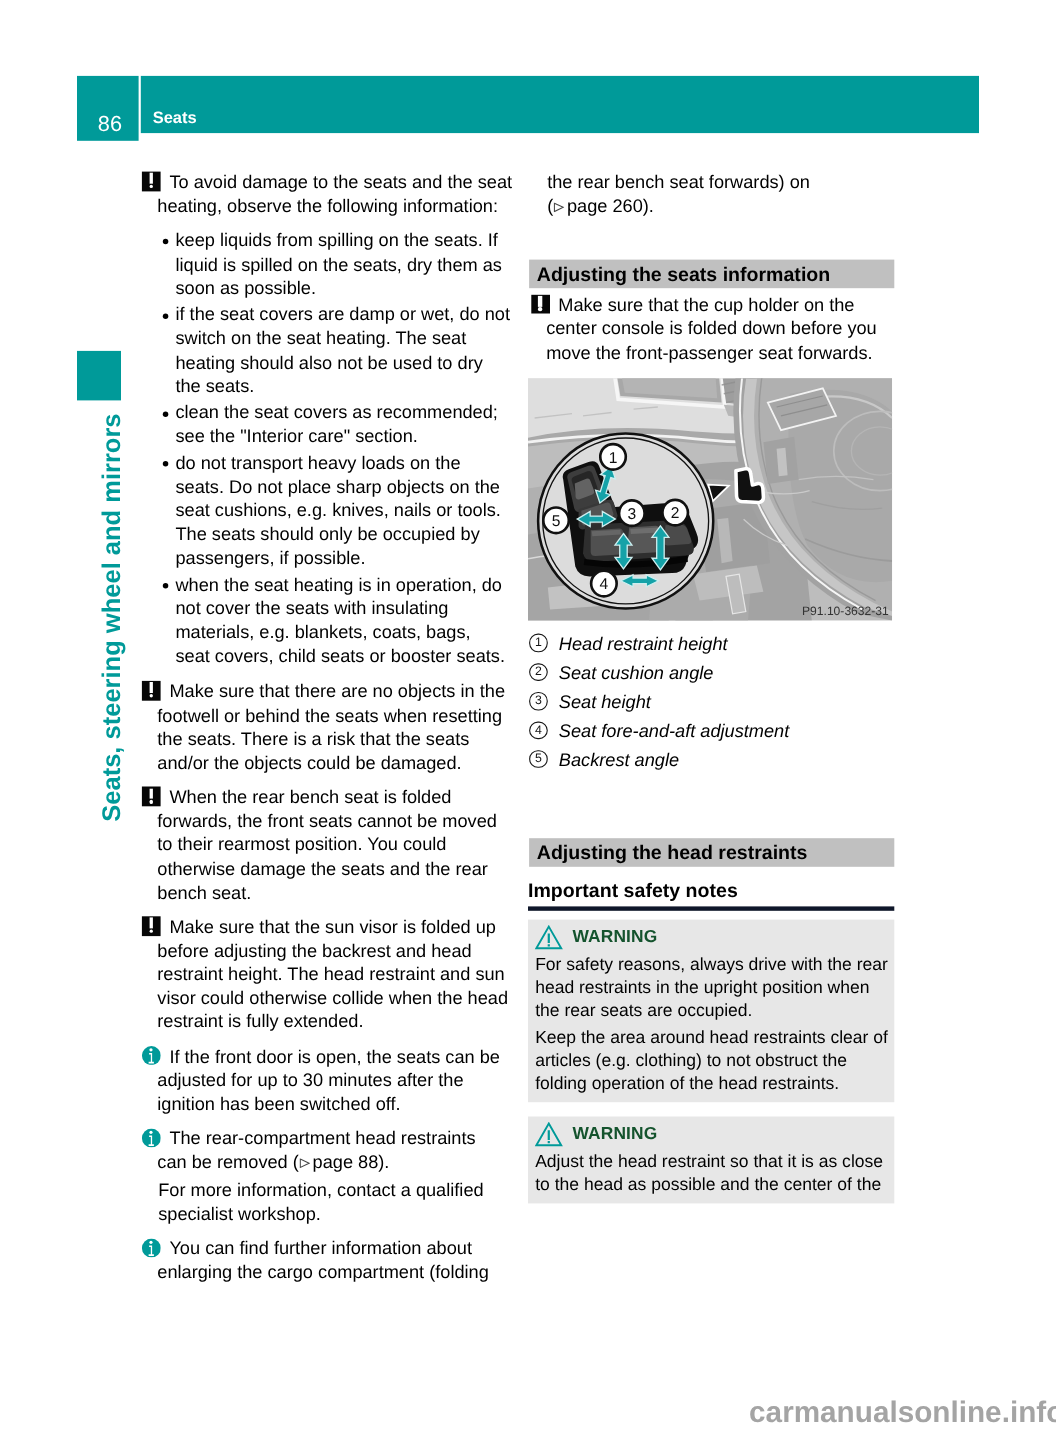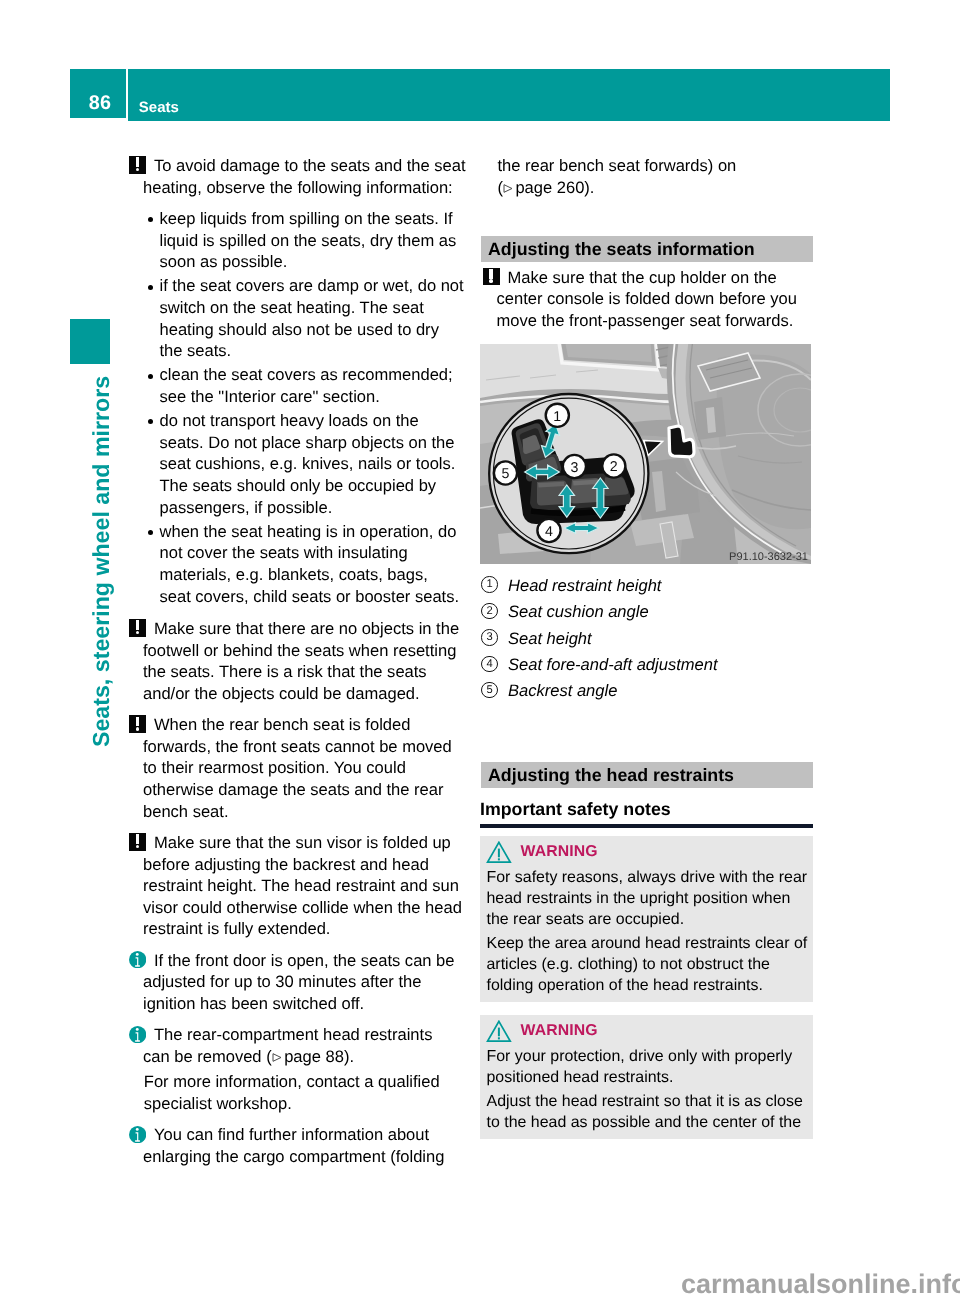--- a/index.html
+++ b/index.html
@@ -2,22 +2,22 @@
 <html><head>
 <meta charset="utf-8">
 <style>
   html,body{margin:0;padding:0;}
   body{width:960px;height:1302px;background:#fff;font-family:"Liberation Sans",sans-serif;
        -webkit-font-smoothing:antialiased;text-rendering:geometricPrecision;overflow:hidden;position:relative;}
   .page{position:absolute;inset:0;}
 
   
   .hdr{position:absolute;left:70px;top:69px;width:820px;height:52.3px;}
-  .hdr-num{position:absolute;left:0;top:0;width:55.5px;height:49px;background:#009a99;
-           color:#fff;font-weight:bold;font-size:19.8px;line-height:1;
+  .hdr-num{position:absolute;left:0;top:0;width:55.5px;height:59px;background:#009a99;
+           color:#fff;font-weight:normal;font-size:19.8px;line-height:1;
            text-align:left;padding-right:5.7px;box-sizing:border-box;letter-spacing:0.1px;}
   .hdr-num-i{position:absolute;right:14.5px;bottom:4px;}
   .hdr-ttl{position:absolute;left:58.3px;top:0;right:0;height:52.3px;background:#009a99;
            color:#fff;font-weight:bold;font-size:15px;line-height:1;
            box-sizing:border-box;}
   .hdr-ttl-i{position:absolute;left:10.5px;bottom:6.4px;}
 
   
   .tab-sq{position:absolute;left:70px;top:319px;width:40px;height:45px;background:#009a99;}
   .tab-wrap{position:absolute;left:87.5px;top:746.5px;}
@@ -58,21 +58,21 @@
   .h-bar{background:#c0c0c0;font-weight:bold;font-size:17.8px;line-height:26.6px;height:26.6px;
          padding-left:7px;box-sizing:border-box;color:#000;}
   .h-sub{font-weight:bold;font-size:17.8px;line-height:19px;color:#000;
          border-bottom:4px solid #0f172a;padding-bottom:5.5px;margin-left:-1px;}
 
   
   .warn{background:#e7e7e7;margin-top:7.5px;padding:6.5px 9px 5.5px 6.5px;box-sizing:border-box;
         margin-left:-1px;font-size:15.95px;line-height:21.3px;}
   .warn-hd{position:relative;height:24.5px;}
   .warn-ico{position:absolute;left:-0.7px;top:-0.9px;}
-  .warn-lbl{position:absolute;left:34px;top:-0.6px;color:#be185d;font-weight:bold;font-size:15.8px;
+  .warn-lbl{position:absolute;left:34px;top:-0.6px;color:#14532d;font-weight:bold;font-size:15.8px;
             line-height:19px;letter-spacing:0.1px;}
   .warn p{margin:0 0 2.1px 0;white-space:pre;}
   .warn p:last-child{margin-bottom:0;}
   .warn2{margin-top:12.6px;}
 
   
   .legend{margin-top:10px;}
   .lg{position:relative;height:26.4px;padding-left:27px;}
   .lg-n{position:absolute;left:0.4px;top:1.7px;}
   .lg-t{display:block;line-height:21.6px;white-space:pre;font-style:italic;}
@@ -395,20 +395,19 @@
     </div>
     <div class="warn warn2">
       <div class="warn-hd">
         <svg class="warn-ico" width="26" height="23" viewBox="0 0 26 23">
             <path d="M12.9 1.4 L24.2 21.1 L1.6 21.1 Z" fill="none" stroke="#009a99" stroke-width="1.75" stroke-linejoin="miter"></path>
             <path d="M12.9 7.6 L12.9 16.3" stroke="#009a99" stroke-width="2" stroke-linecap="butt"></path>
             <path d="M12.9 17.3 L12.9 19.4" stroke="#009a99" stroke-width="2" stroke-linecap="butt"></path>
           </svg>
         <span class="warn-lbl">WARNING</span>
       </div>
-      <p>For your protection, drive only with properly<br>positioned head restraints.</p>
       <p>Adjust the head restraint so that it is as close<br>to the head as possible and the center of the</p>
     </div>
 
   </div>
 
   <div class="wm">carmanualsonline.info</div>
 </div>
 
 </body></html>

